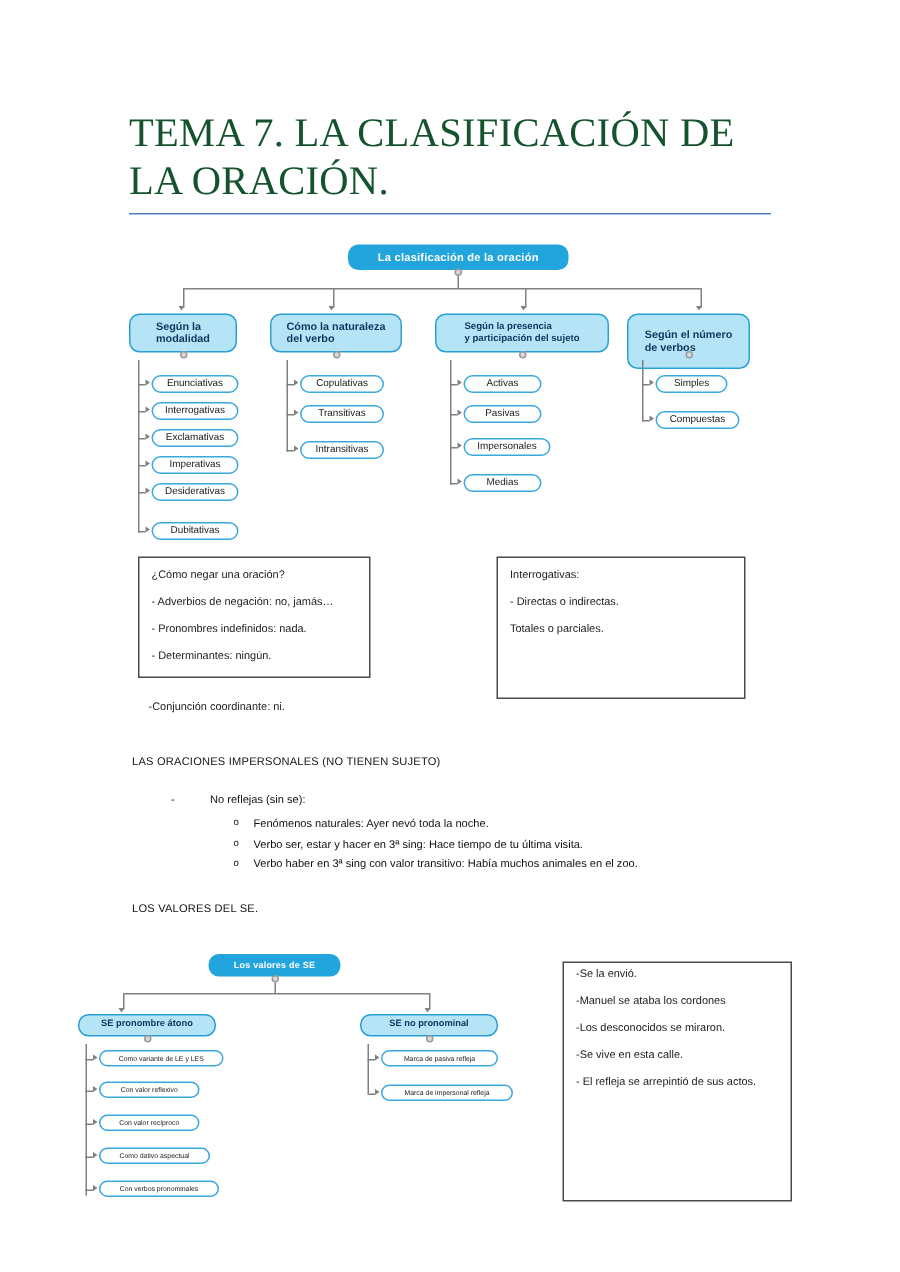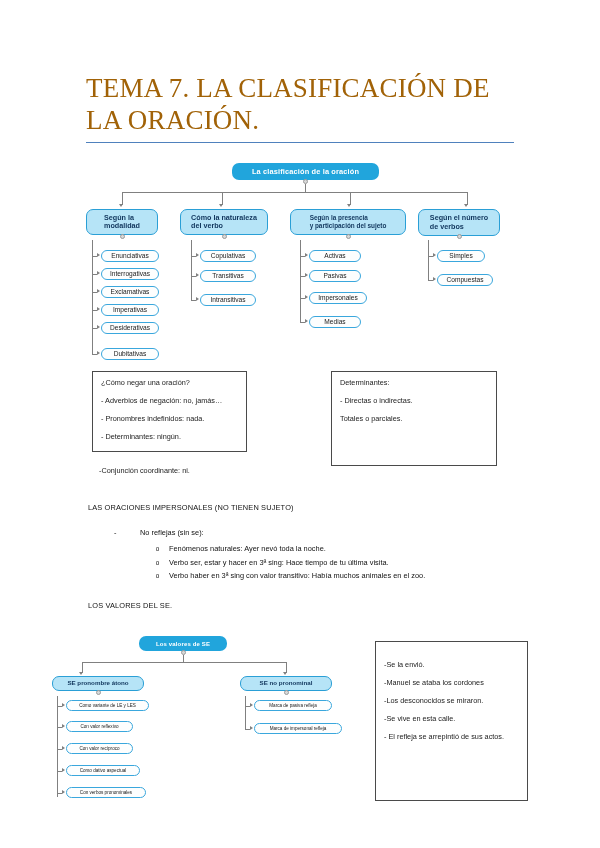--- a/index.html
+++ b/index.html
@@ -18,21 +18,21 @@
 
   
   #doc-title {
     position: absolute;
     left: 86px;
     top: 72px;
     width: 430px;
     font-family: "Liberation Serif", serif;
     font-size: 27px;
     line-height: 32px;
-    color: #a16207;
+    color: #14532d;
     letter-spacing: 0.2px;
   }
   #title-rule {
     position: absolute;
     left: 86px;
     top: 142px;
     width: 428px;
     height: 1px;
     background: #4f81bd;
   }
@@ -236,21 +236,21 @@
 <div class="arrow-right" style="left:305px; top:273.4px;"></div>
 
 <div class="node leaf" style="left:309px; top:292px; width:58px; height:12px;">Impersonales</div>
 <div class="hline" style="left:300px; top:298px; width:5px;"></div>
 <div class="arrow-right" style="left:305px; top:295.4px;"></div>
 
 <div class="node leaf" style="left:309px; top:316px; width:52px; height:12px;">Medias</div>
 <div class="hline" style="left:300px; top:322px; width:5px;"></div>
 <div class="arrow-right" style="left:305px; top:319.4px;"></div>
 
-<div class="node lvl2" style="left:418px; top:209px; width:82px; height:27px;">Según el número
+<div class="node lvl2" style="left:418px; top:209px; width:82px; height:37px;">Según el número
 de verbos</div>
 <div class="dot" style="left:456.5px; top:234px;"></div>
 <div class="vline" style="left:428px; top:240px; height:41px;"></div>
 
 <div class="node leaf" style="left:437px; top:250px; width:48px; height:12px;">Simples</div>
 <div class="hline" style="left:428px; top:256px; width:5px;"></div>
 <div class="arrow-right" style="left:433px; top:253.4px;"></div>
 
 <div class="node leaf" style="left:437px; top:274px; width:56px; height:12px;">Compuestas</div>
 <div class="hline" style="left:428px; top:280px; width:5px;"></div>
@@ -258,21 +258,21 @@
 
 <div class="textbox" style="left:92px; top:371px; width:155px; height:81px;">
   <div class="line">¿Cómo negar una oración?</div>
   <div class="line">- Adverbios de negación: no, jamás…</div>
   <div class="line">- Pronombres indefinidos: nada.</div>
   <div class="line">- Determinantes: ningún.</div>
 </div>
 <div class="loose-line" style="left:99px; top:466px;">-Conjunción coordinante: ni.</div>
 
 <div class="textbox" style="left:331px; top:371px; width:166px; height:95px;">
-  <div class="line">Determinantes:</div>
+  <div class="line">Interrogativas:</div>
   <div class="line">- Directas o indirectas.</div>
   <div class="line"> Totales o parciales.</div>
 </div>
 
 <div class="body-head" style="left:88px; top:503px;">LAS ORACIONES IMPERSONALES (NO TIENEN SUJETO)</div>
 
 <div class="bullet-dash" style="left:114px; top:528px;">-</div>
 <div class="bullet-dash" style="left:140px; top:528px;">No reflejas (sin se):</div>
 
 <div class="sub-list" style="left:155px; top:544px;">
@@ -332,19 +332,19 @@
 <div class="vline" style="left:245px; top:696px; height:33px;"></div>
 
 <div class="node leaf tiny" style="left:254px; top:700px; width:78px; height:11px;">Marca de pasiva refleja</div>
 <div class="hline" style="left:245px; top:705.5px; width:5px;"></div>
 <div class="arrow-right" style="left:250px; top:703px;"></div>
 
 <div class="node leaf tiny" style="left:254px; top:723px; width:88px; height:11px;">Marca de impersonal refleja</div>
 <div class="hline" style="left:245px; top:728.5px; width:5px;"></div>
 <div class="arrow-right" style="left:250px; top:726px;"></div>
 
-<div class="textbox" style="left:375px; top:641px; width:153px; height:160px; padding-top:19px;">
+<div class="textbox" style="left:375px; top:641px; width:153px; height:160px; padding-top:3px;">
   <div class="line">-Se la envió.</div>
   <div class="line">-Manuel se ataba los cordones</div>
   <div class="line">-Los desconocidos se miraron.</div>
   <div class="line">-Se vive en esta calle.</div>
   <div class="line">- El refleja se arrepintió de sus actos.</div>
 </div>
 
 </body></html>

